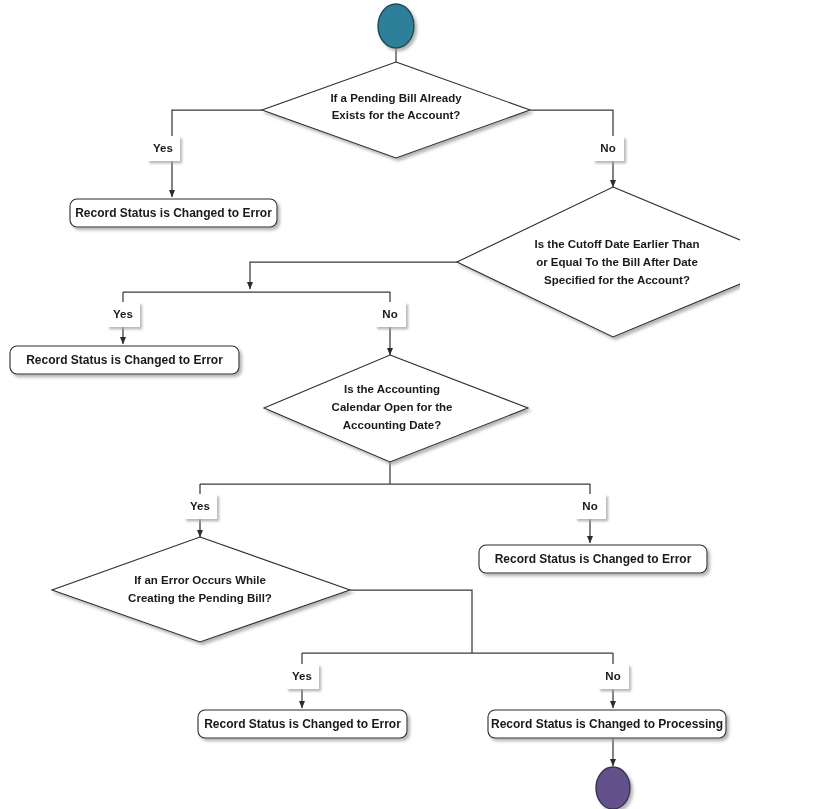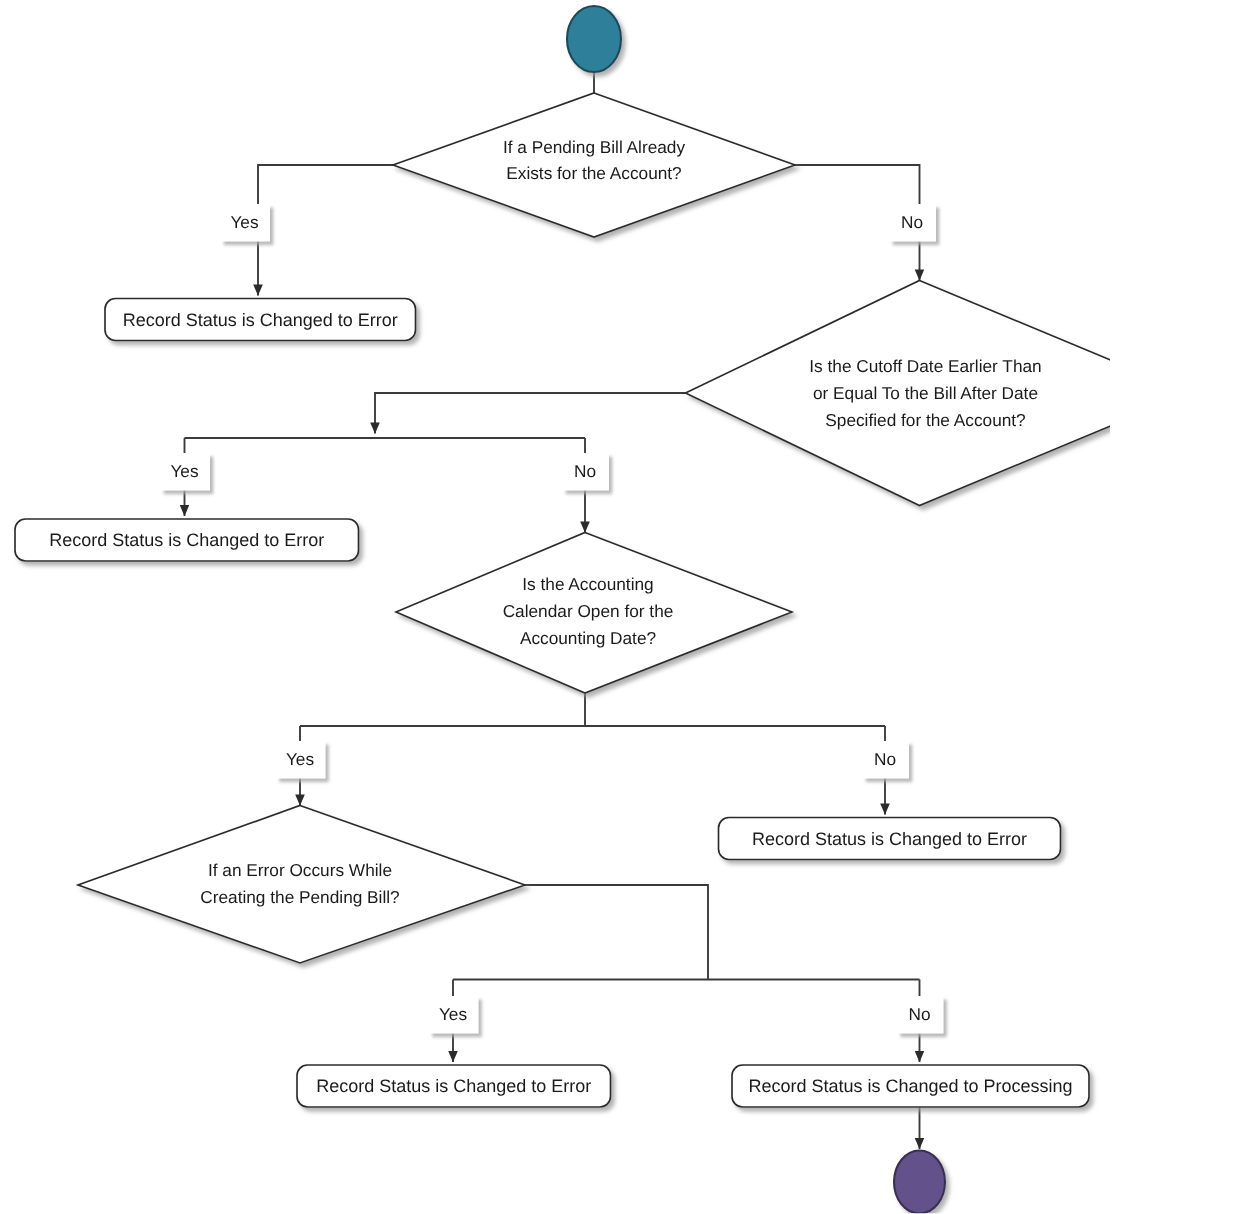--- a/index.html
+++ b/index.html
@@ -10,20 +10,21 @@
   }
   body {
     font-family: "Liberation Sans", sans-serif;
   }
   #flow-root {
     position: relative;
     width: 740px;
     height: 809px;
     background: #ffffff;
     overflow: hidden;
+    font-weight: bold;
   }
   svg#flow-svg {
     position: absolute;
     left: 0;
     top: 0;
     width: 832px;
     height: 809px;
     display: block;
   }
   .node-text {

